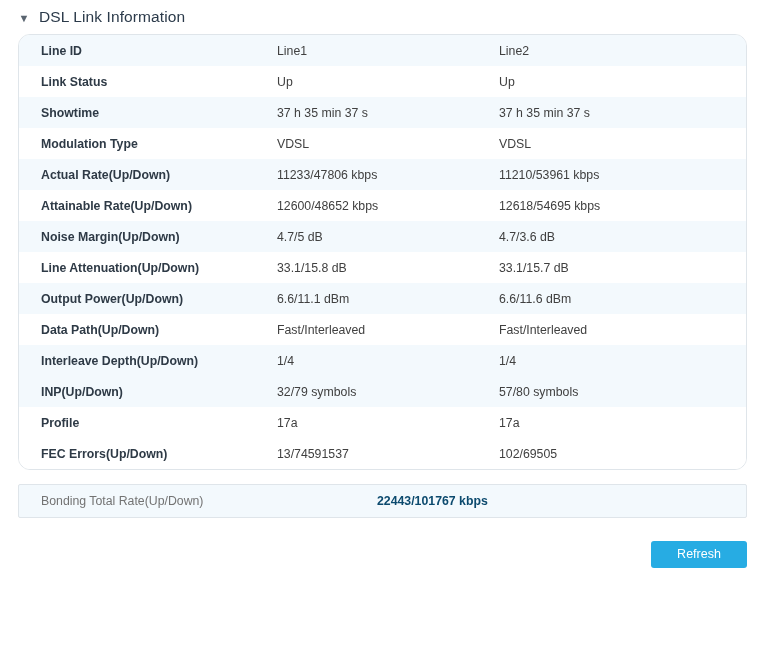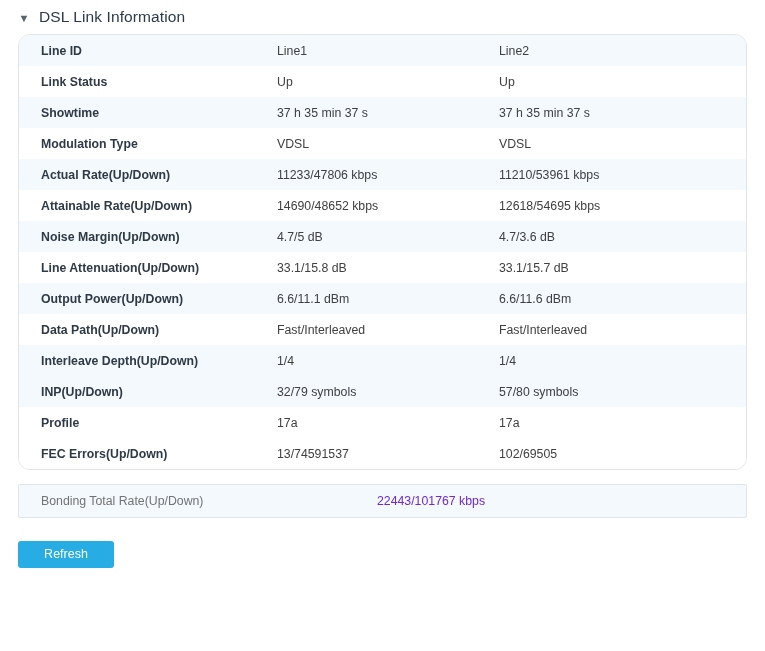--- a/index.html
+++ b/index.html
@@ -87,35 +87,37 @@
     overflow: hidden;
   }
   table.bonding {
     width: 100%;
     border-collapse: collapse;
     table-layout: fixed;
   }
   table.bonding tr { height: 32px; }
   table.bonding td {
     font-size: 12.3px;
-    color: #6d28d9;
+    color: #0c4a6e;
     padding: 0 0 0 22px;
     vertical-align: middle;
     white-space: nowrap;
+    font-weight: bold;
   }
   table.bonding td.label {
     font-weight: normal;
     color: #737373;
     width: 336px;
   }
 
   
   .footer {
     margin: 23px 18px 0 18px;
     display: flex;
+    justify-content: flex-end;
   }
   .btn-refresh {
     min-width: 96px;
     height: 27px;
     border: none;
     border-radius: 3px;
     background: #27ace3;
     color: #ffffff;
     font-size: 12.5px;
     font-family: "Liberation Sans", sans-serif;
@@ -158,21 +160,21 @@
           <td class="v1">VDSL</td>
           <td class="v2">VDSL</td>
         </tr>
         <tr class="odd">
           <td class="label">Actual Rate(Up/Down)</td>
           <td class="v1">11233/47806 kbps</td>
           <td class="v2">11210/53961 kbps</td>
         </tr>
         <tr class="even">
           <td class="label">Attainable Rate(Up/Down)</td>
-          <td class="v1">14690/48652 kbps</td>
+          <td class="v1">12600/48652 kbps</td>
           <td class="v2">12618/54695 kbps</td>
         </tr>
         <tr class="odd">
           <td class="label">Noise Margin(Up/Down)</td>
           <td class="v1">4.7/5 dB</td>
           <td class="v2">4.7/3.6 dB</td>
         </tr>
         <tr class="even">
           <td class="label">Line Attenuation(Up/Down)</td>
           <td class="v1">33.1/15.8 dB</td>

